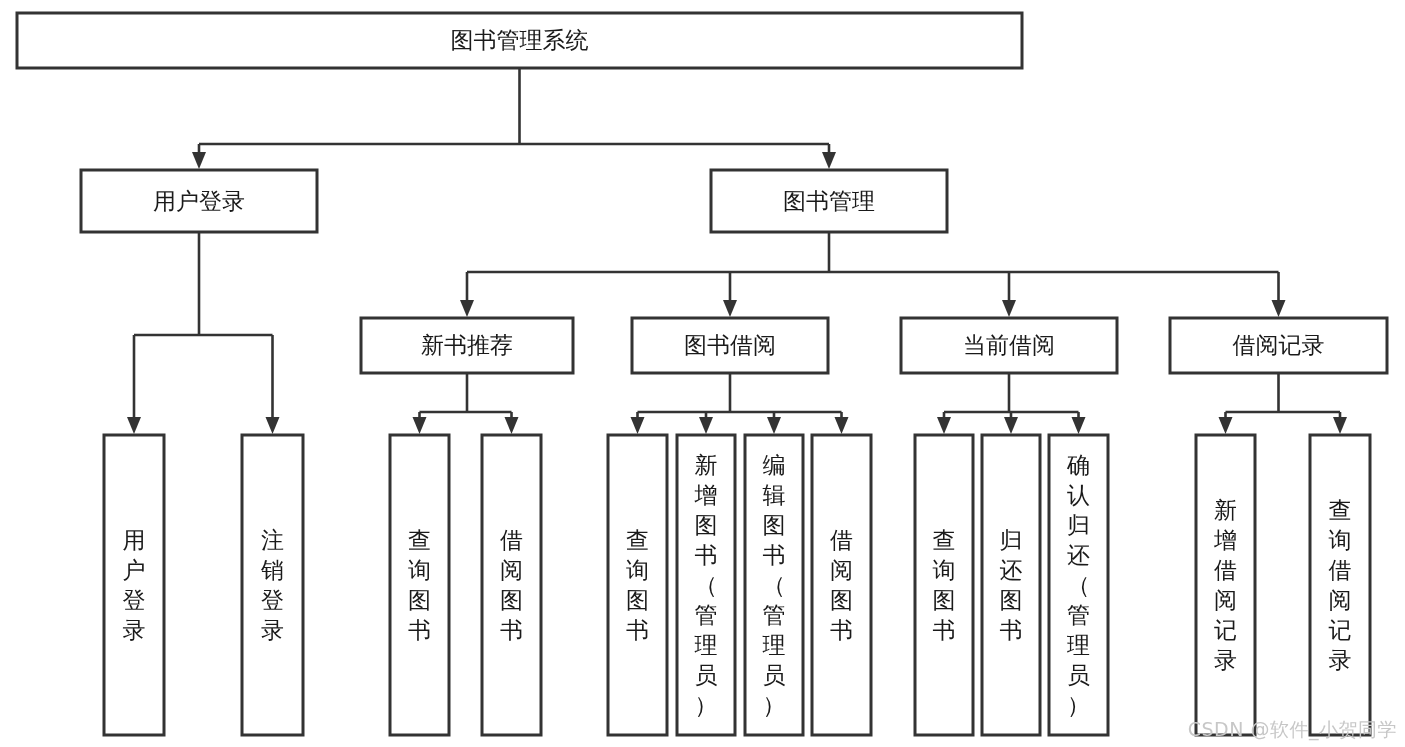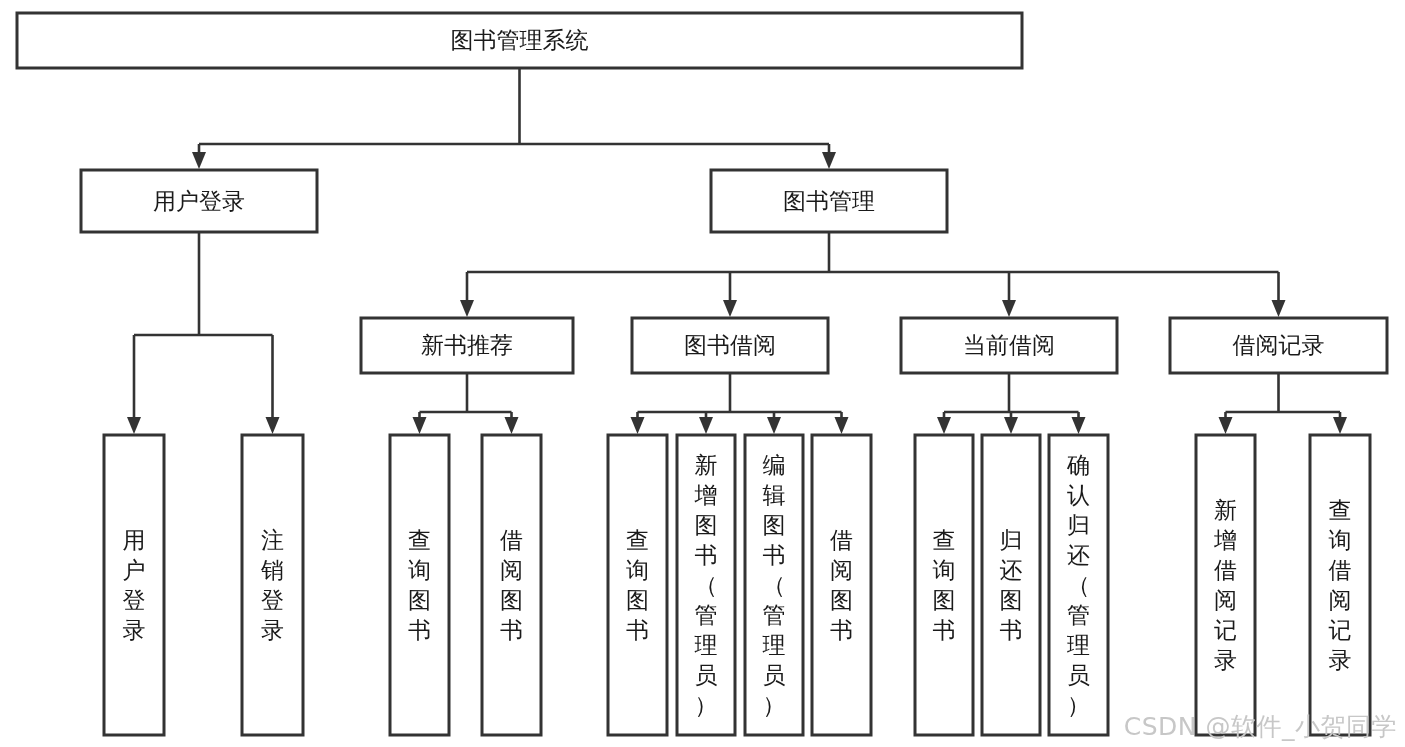--- a/index.html
+++ b/index.html
@@ -50,21 +50,21 @@
     font-family: "DejaVu Sans", "Liberation Sans", sans-serif;
     fill: #1a1a1a;
     font-size: 23px;
     text-anchor: middle;
   }
   .watermark {
     position: absolute;
     right: 8px;
     bottom: 4px;
     font-family: "DejaVu Sans", "Liberation Sans", sans-serif;
-    font-size: 25px;
+    font-size: 19px;
     color: #c7c7c7;
     white-space: nowrap;
     letter-spacing: 0.5px;
   }
 </style>
 </head>
 <body>
 
 <div id="diagram-root">
   <svg id="tree-svg" viewBox="0 0 1405 747">

